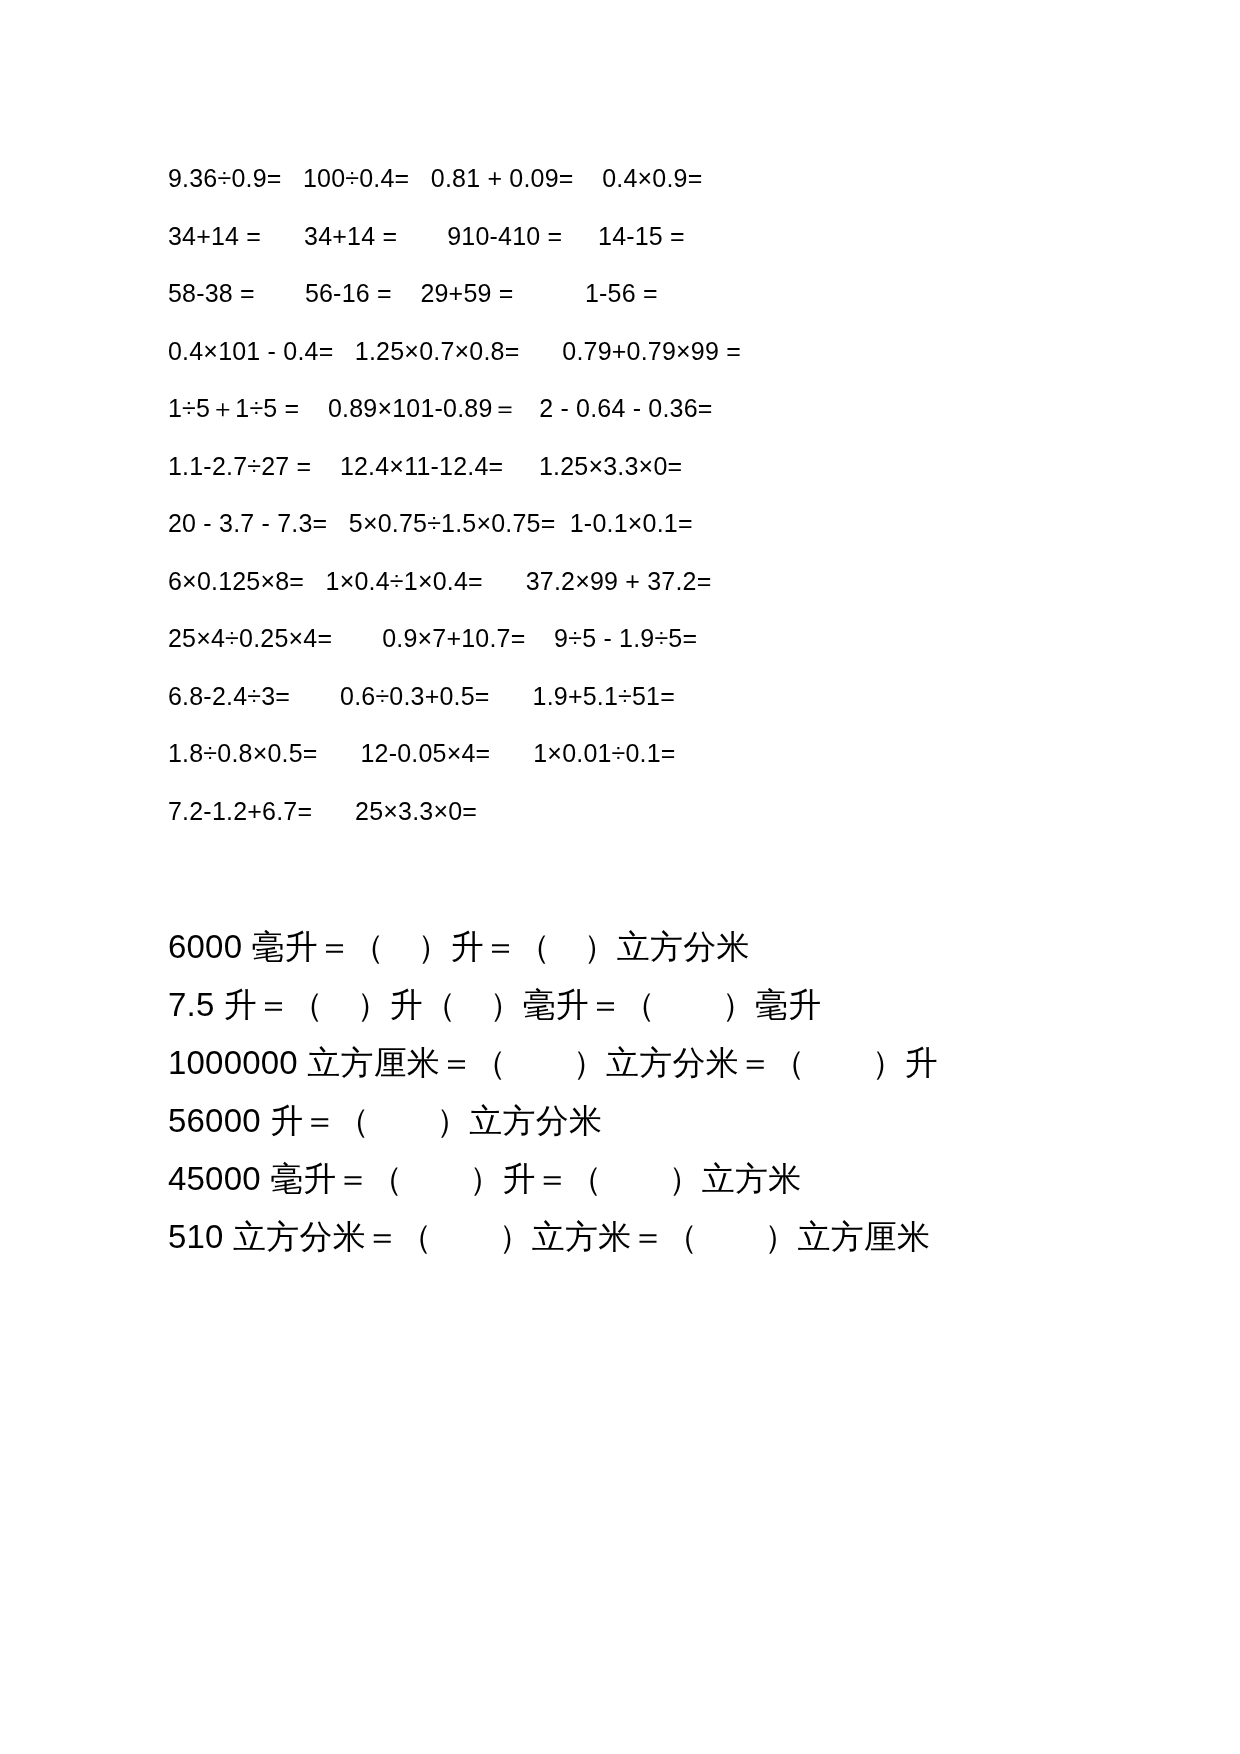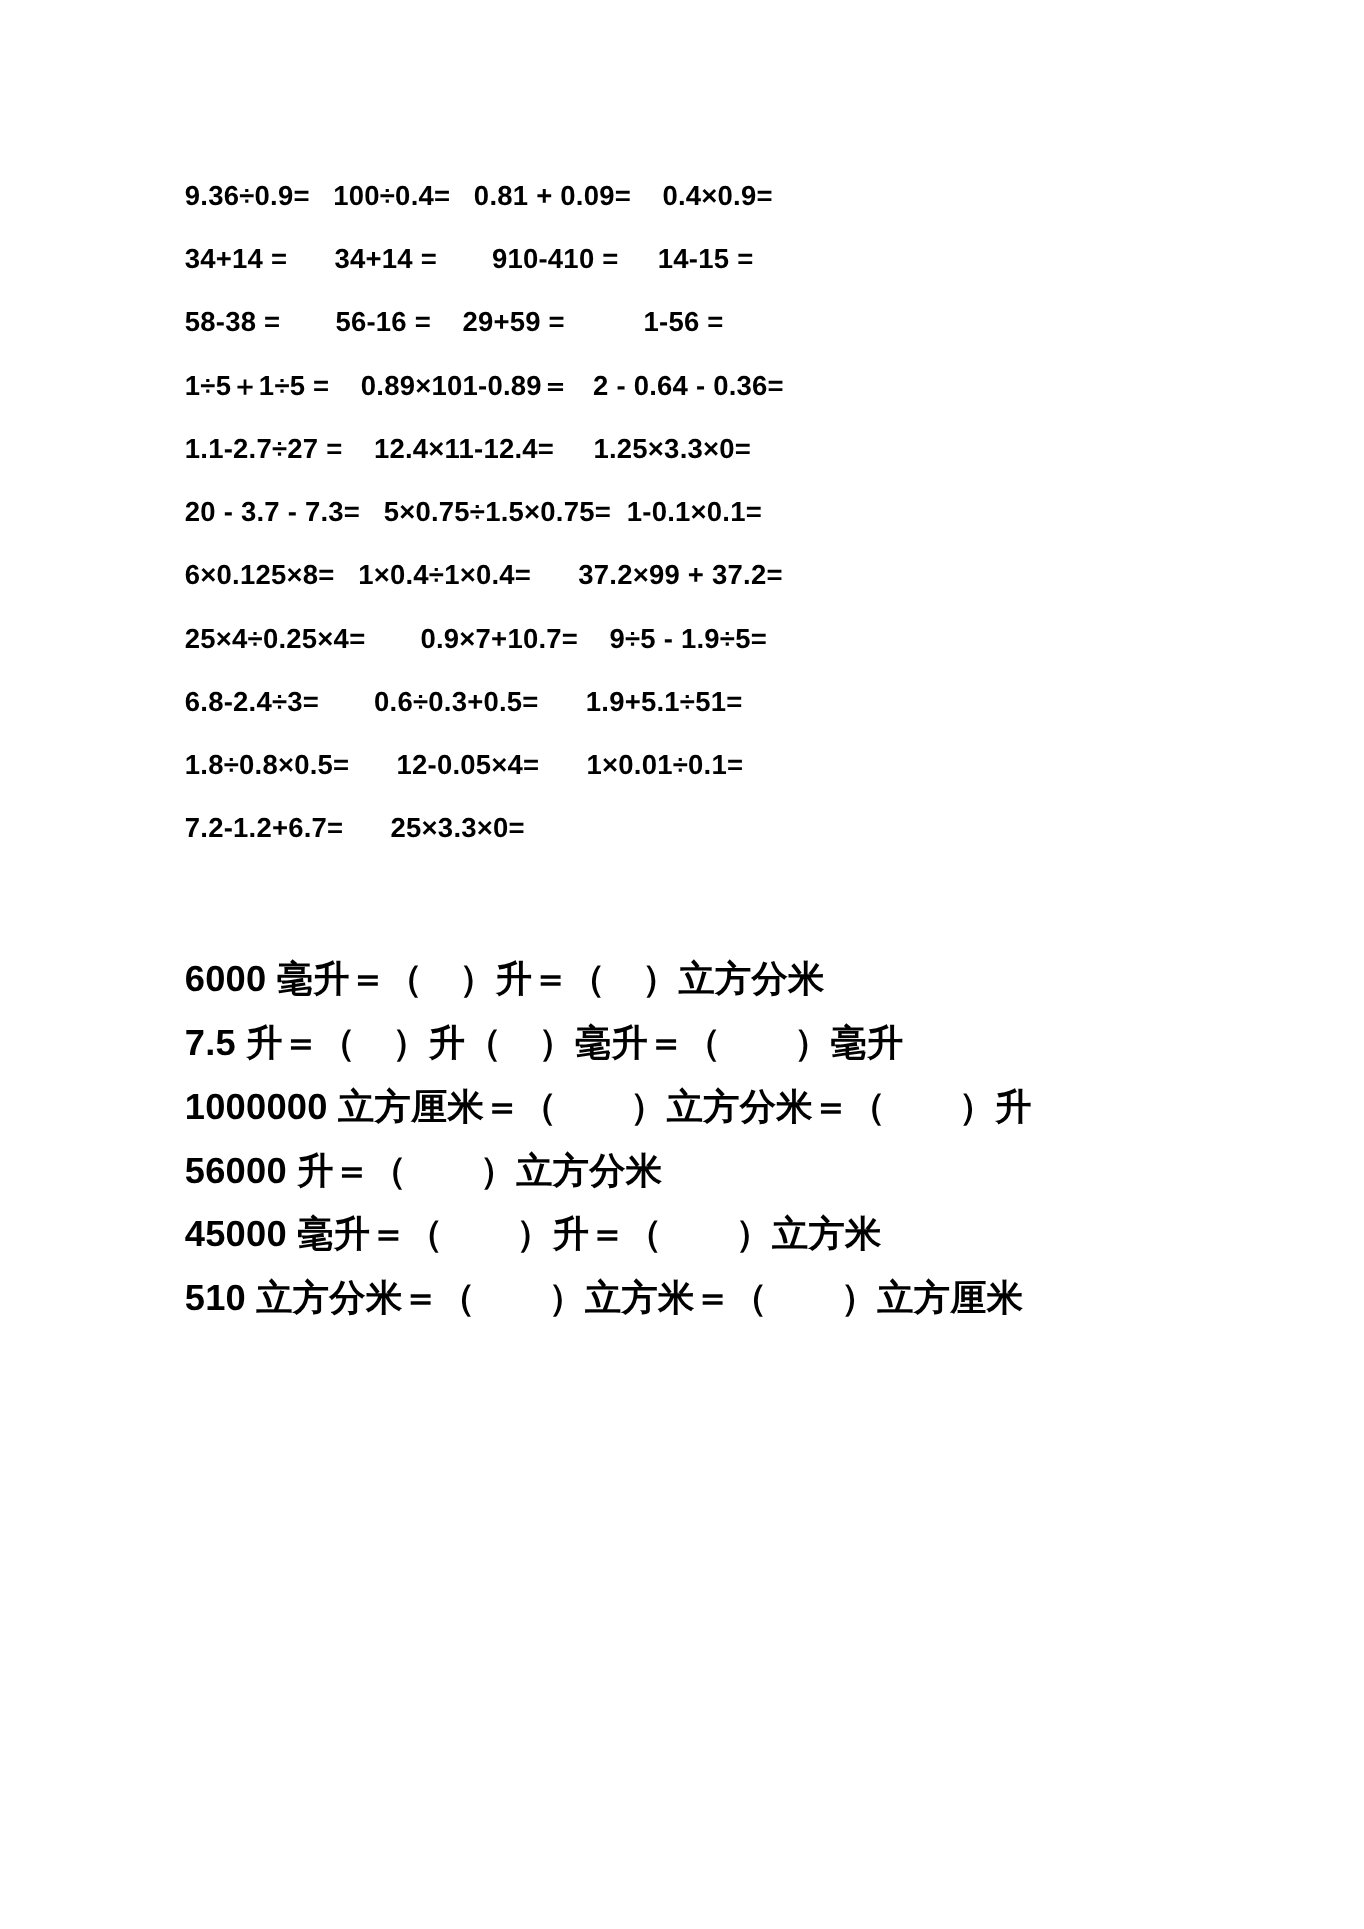--- a/index.html
+++ b/index.html
@@ -13,21 +13,20 @@
     font-family: "Liberation Sans", "DejaVu Sans", sans-serif;
     color: #000000;
     overflow: hidden;
   }
   .page {
     position: relative;
     width: 1080px;
     height: 1754px;
     box-sizing: border-box;
     padding: 150px 160px 0 168px;
-    font-weight: bold;
   }
   .doc-line {
     font-size: 25px;
     line-height: 57.5px;
     white-space: pre;
     letter-spacing: 0.2px;
     color: #000;
   }
   .section-gap {
     height: 78px;
@@ -42,20 +41,21 @@
 </style>
 </head>
 <body>
 
 <div class="page">
 
   <div>
     <div class="doc-line">9.36÷0.9=   100÷0.4=   0.81 + 0.09=    0.4×0.9=</div>
     <div class="doc-line">34+14 =      34+14 =       910-410 =     14-15 =</div>
     <div class="doc-line">58-38 =       56-16 =    29+59 =          1-56 =</div>
+    <div class="doc-line">0.4×101 - 0.4=   1.25×0.7×0.8=      0.79+0.79×99 =</div>
     <div class="doc-line">1÷5＋1÷5 =    0.89×101-0.89＝   2 - 0.64 - 0.36=</div>
     <div class="doc-line">1.1-2.7÷27 =    12.4×11-12.4=     1.25×3.3×0=</div>
     <div class="doc-line">20 - 3.7 - 7.3=   5×0.75÷1.5×0.75=  1-0.1×0.1=</div>
     <div class="doc-line">6×0.125×8=   1×0.4÷1×0.4=      37.2×99 + 37.2=</div>
     <div class="doc-line">25×4÷0.25×4=       0.9×7+10.7=    9÷5 - 1.9÷5=</div>
     <div class="doc-line">6.8-2.4÷3=       0.6÷0.3+0.5=      1.9+5.1÷51=</div>
     <div class="doc-line">1.8÷0.8×0.5=      12-0.05×4=      1×0.01÷0.1=</div>
     <div class="doc-line">7.2-1.2+6.7=      25×3.3×0=</div>
   </div>
 

